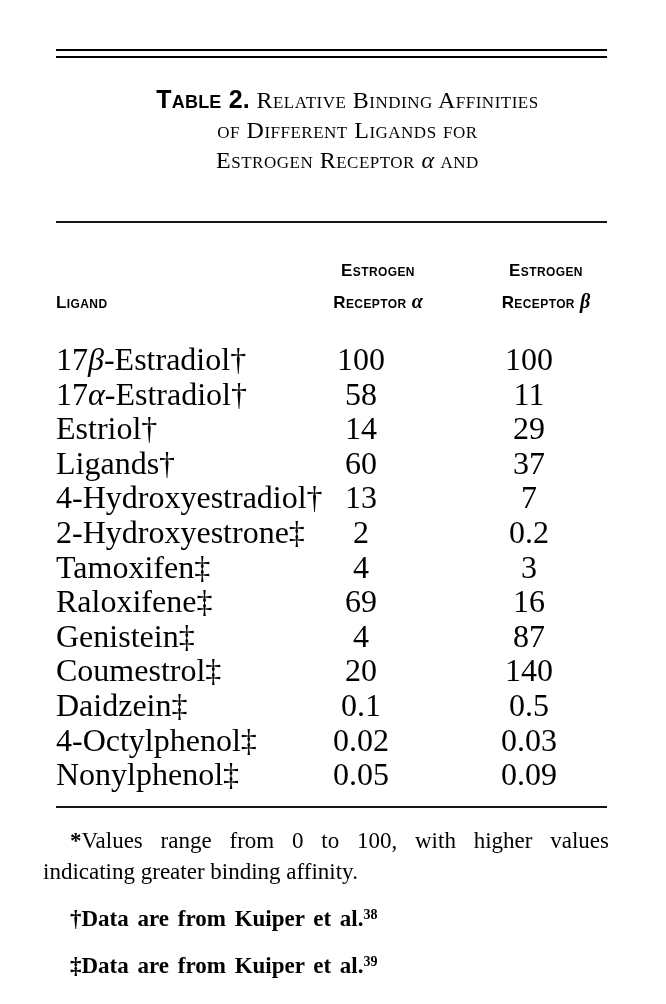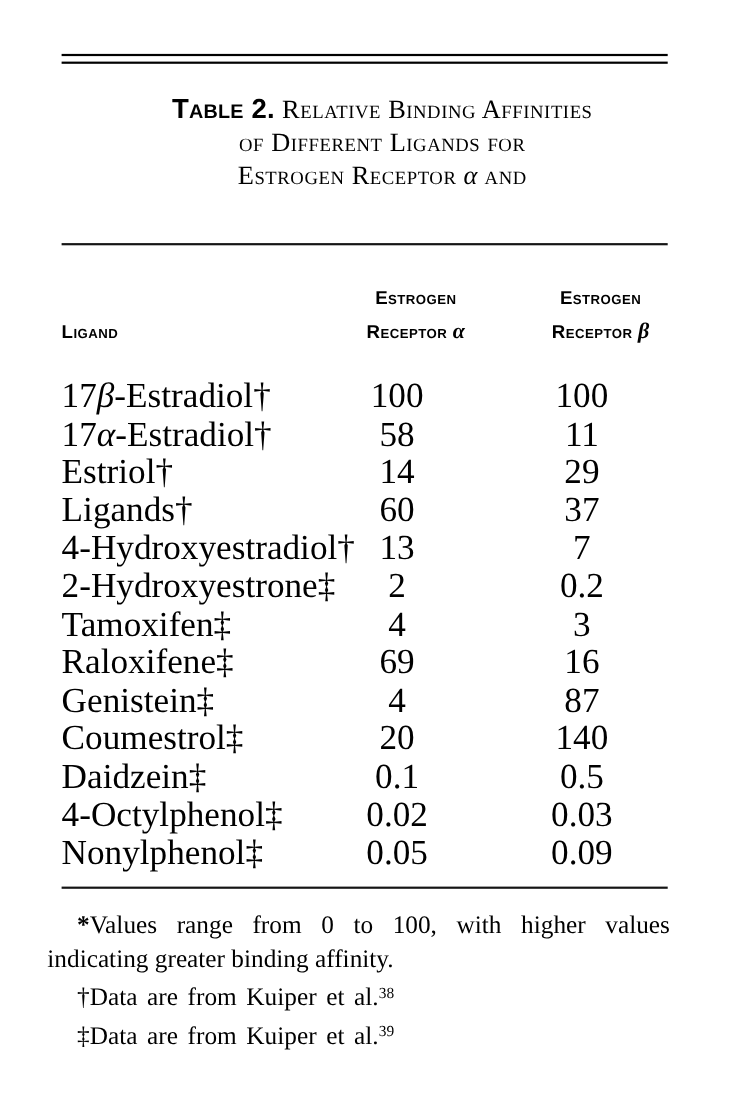--- a/index.html
+++ b/index.html
@@ -42,21 +42,21 @@
   .tbody { position:absolute; top:342px; left:56px; width:551px; font-size:32px; }
   .trow { display:grid; grid-template-columns:225px 160px 166px; height:34.6px; line-height:34.6px; }
   .td-ligand { text-align:left; white-space:nowrap; }
   .td-a { text-align:center; }
   .td-b { text-align:center; padding-left:10px; }
 
   
   .footnotes { position:absolute; top:825px; left:43px; width:566px; font-size:23px; line-height:31px; }
   .fn-l1 { text-indent:27px; text-align:justify; text-align-last:justify; }
   .fn-sym { font-weight:700; }
-  .fn-item { text-indent:27px; margin-top:4px; word-spacing:3px; }
+  .fn-item { text-indent:27px; margin-top:16px; word-spacing:3px;font-weight:bold; }
   sup { font-size:14px; line-height:0; position:relative; top:-7px; vertical-align:baseline; }
 </style>
 </head>
 <body>
 
 <div class="page">
 
   <div class="rule rule-double"></div>
 
   <div class="title">

